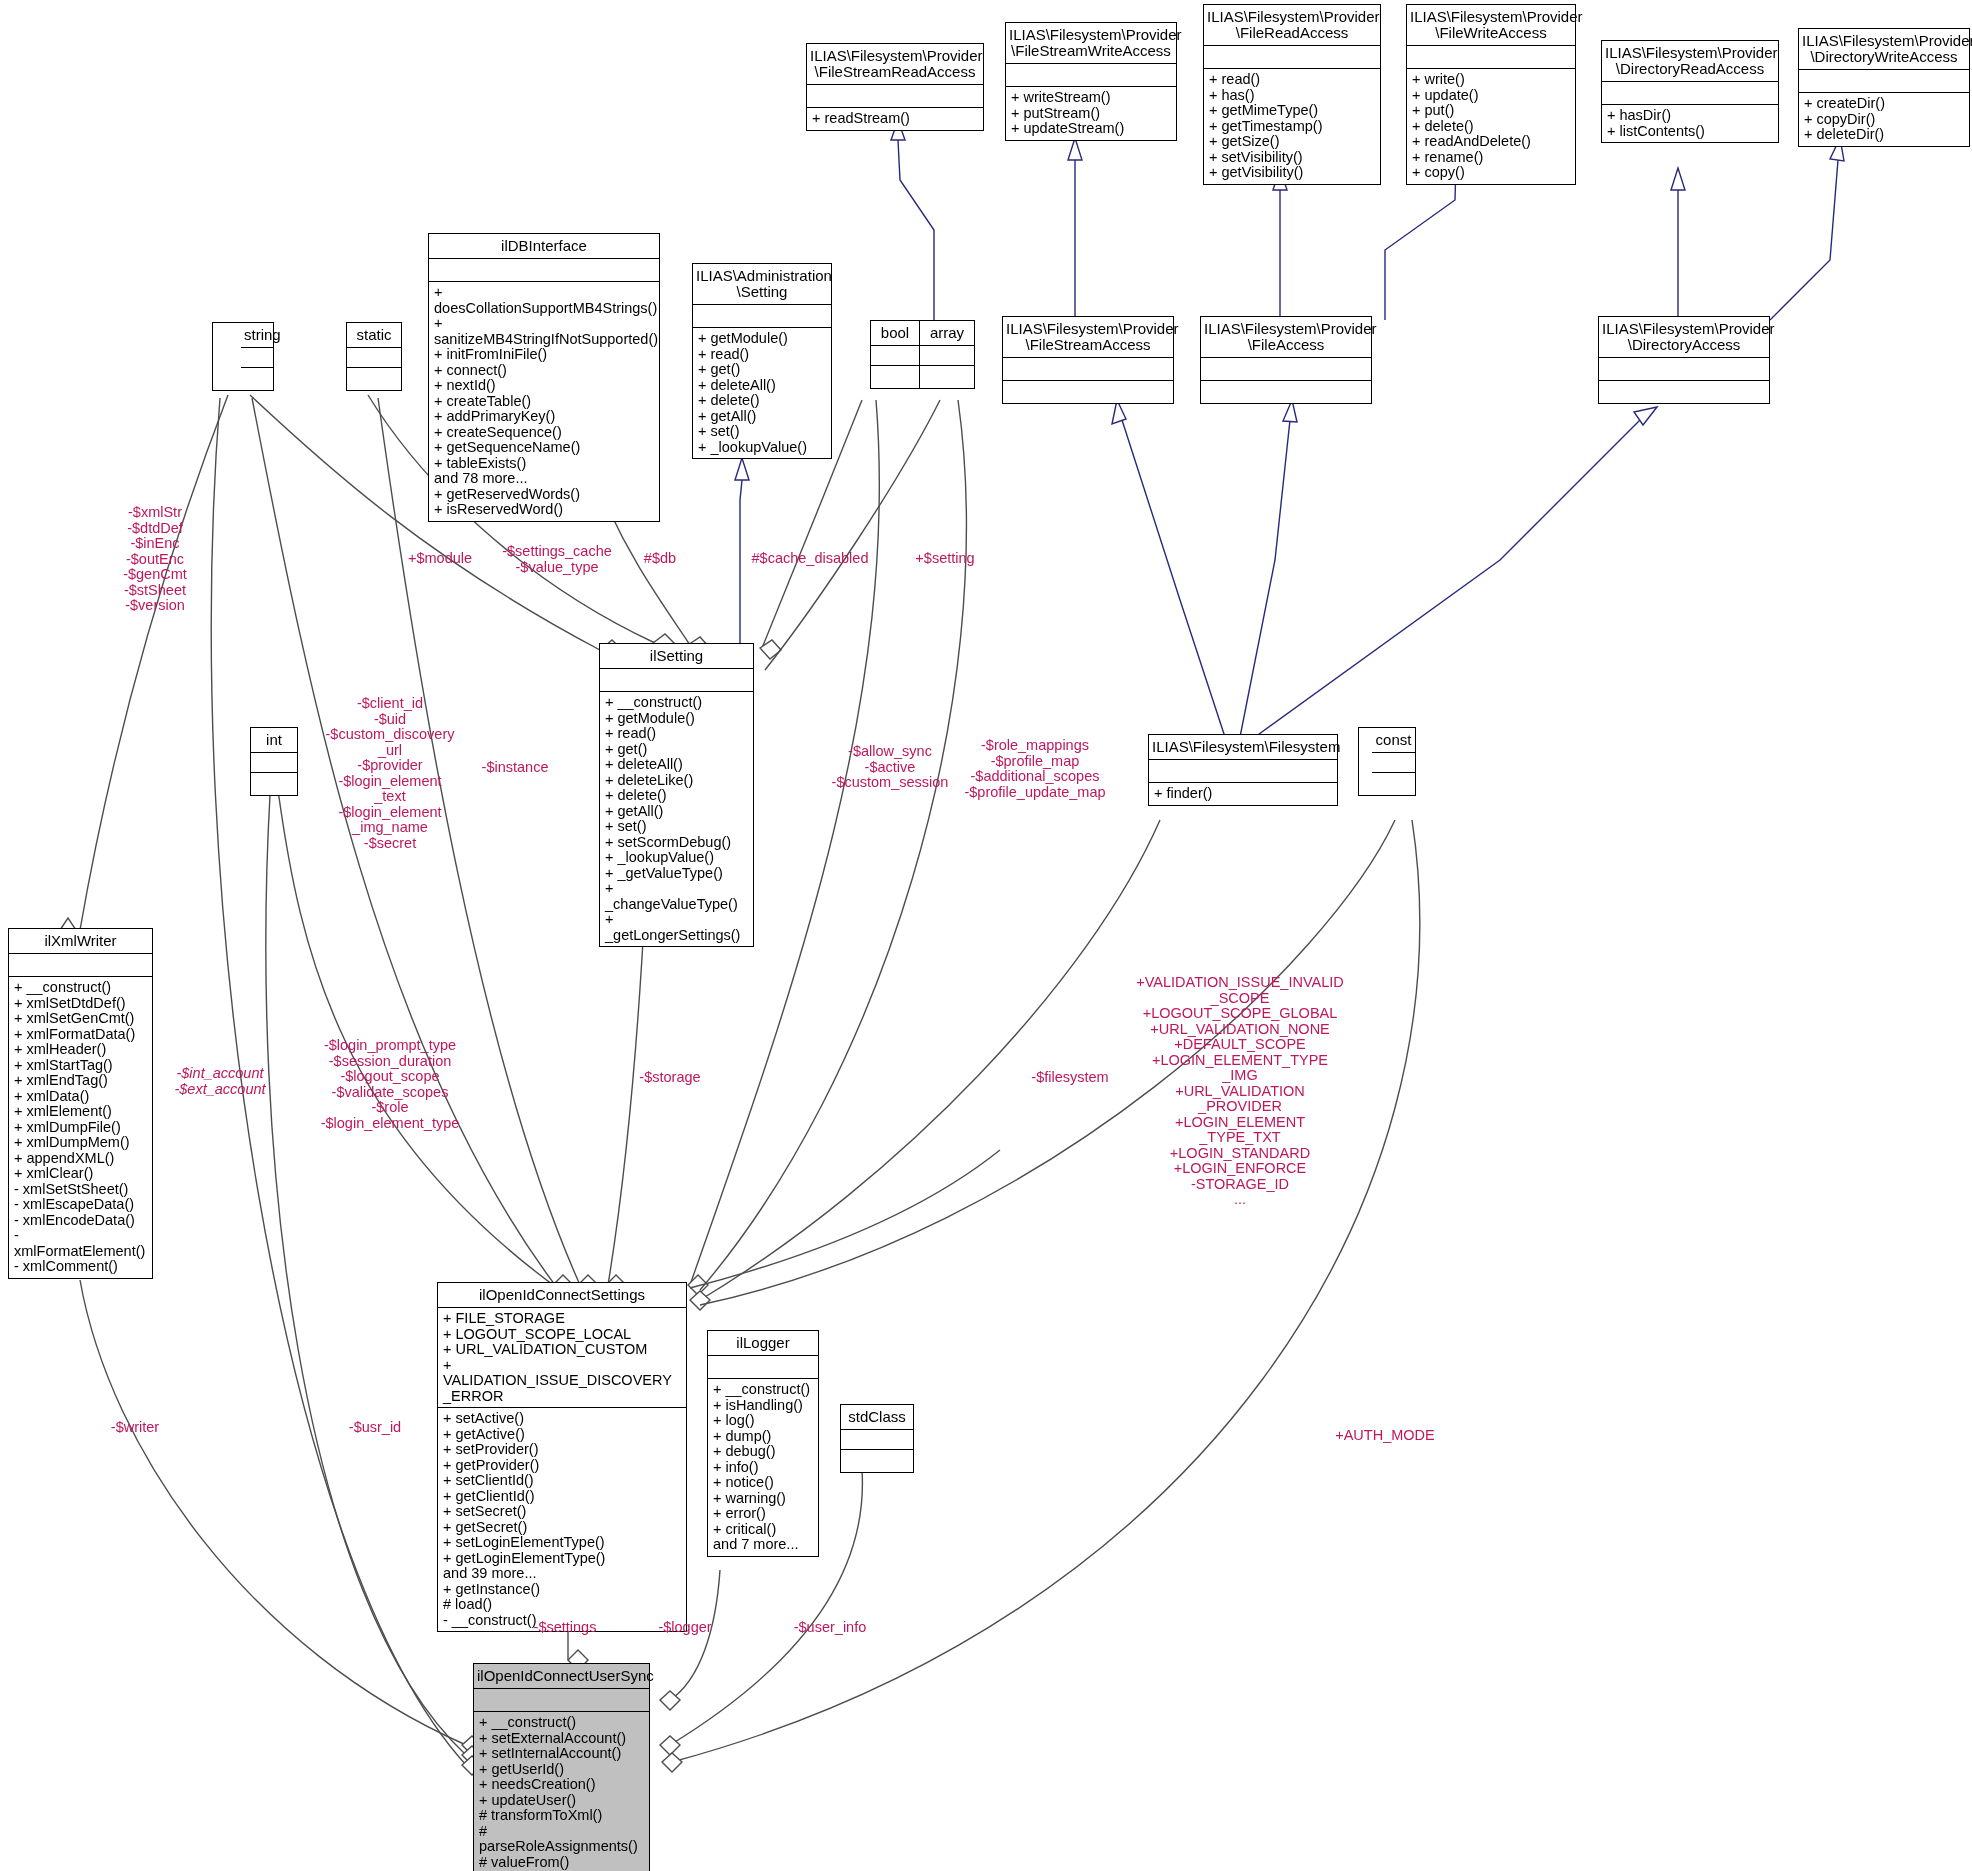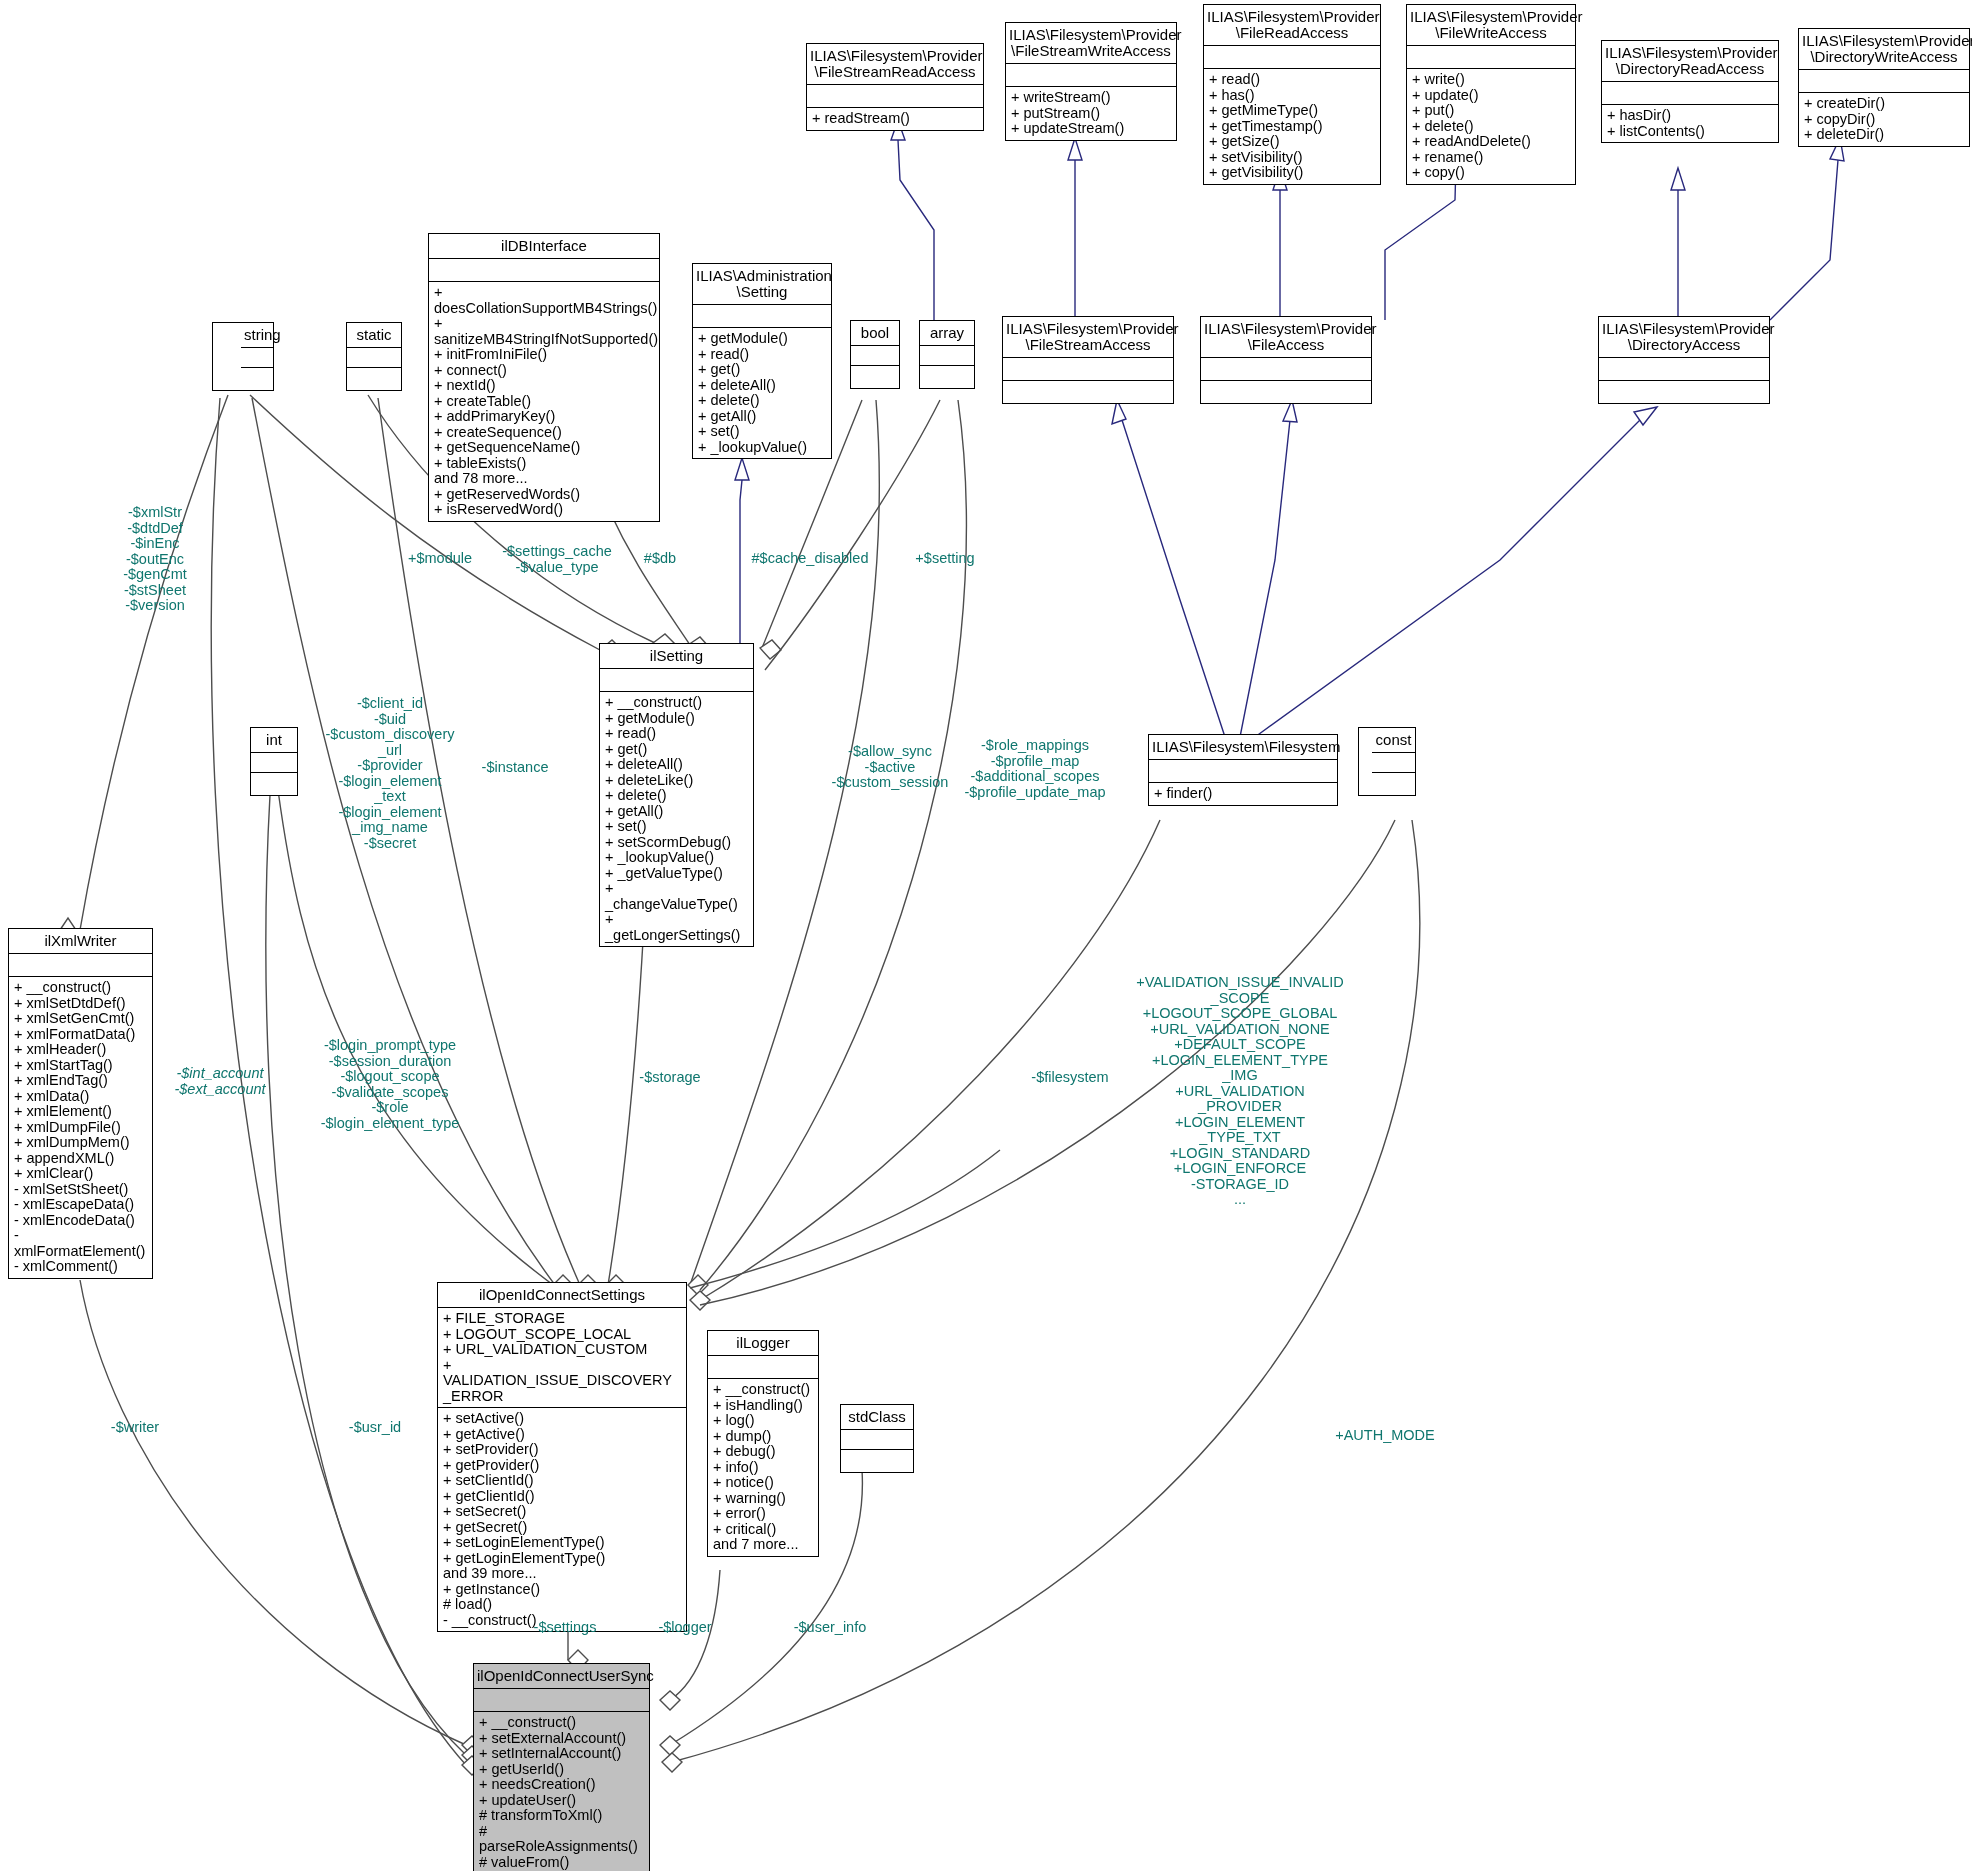--- a/index.html
+++ b/index.html
@@ -8,21 +8,21 @@
 
   .umlbox{position:absolute;border:1px solid #000;background:#fff;box-sizing:border-box;
           font-size:14.5px;line-height:15.5px;color:#000;}
   .umlbox.filled{background:#c0c0c0;}
   .uml-title{text-align:center;padding:4px 3px 4px 3px;border-bottom:1px solid #000;
              white-space:pre-line;font-size:15px;line-height:16px;}
   .uml-attrs{border-bottom:1px solid #000;padding:3px 5px;min-height:18px;white-space:pre-line;}
   .uml-ops{padding:3px 5px;white-space:pre-line;}
   .uml-attrs.empty, .uml-ops.empty{min-height:16px;}
   .uml-sep-only{border-bottom:1px solid #000;height:19px;}
-  .edgelabel{position:absolute;color:#0f766e;font-size:14.5px;line-height:15.5px;
+  .edgelabel{position:absolute;color:#be185d;font-size:14.5px;line-height:15.5px;
              white-space:pre-line;text-align:center;}
 
   svg.wires{position:absolute;left:0;top:0;width:1972px;height:1871px;pointer-events:none;}
   .inh{fill:none;stroke:#28287c;stroke-width:1.4;}
   .assoc{fill:none;stroke:#4d4d4d;stroke-width:1.4;}
   .arrowhead{fill:#fff;stroke:#28287c;stroke-width:1.4;}
   .diamond{fill:#fff;stroke:#4d4d4d;stroke-width:1.4;}
 </style>
 </head>
 <body>
@@ -339,21 +339,21 @@
     <div class="uml-sep-only"></div>
     <div class="uml-ops empty"></div>
   </div>
 
   <div class="umlbox" style="left:346px;top:322px;width:56px;">
     <div class="uml-title">static</div>
     <div class="uml-sep-only"></div>
     <div class="uml-ops empty"></div>
   </div>
 
-  <div class="umlbox" style="left:850px;top:320px;width:50px;">
+  <div class="umlbox" style="left:870px;top:320px;width:50px;">
     <div class="uml-title">bool</div>
     <div class="uml-sep-only"></div>
     <div class="uml-ops empty"></div>
   </div>
 
   <div class="umlbox" style="left:919px;top:320px;width:56px;">
     <div class="uml-title">array</div>
     <div class="uml-sep-only"></div>
     <div class="uml-ops empty"></div>
   </div>

